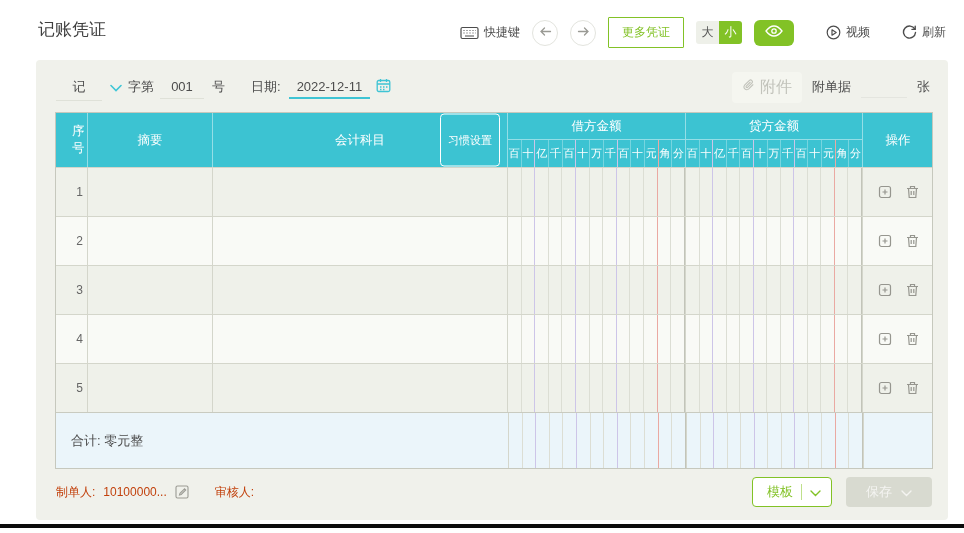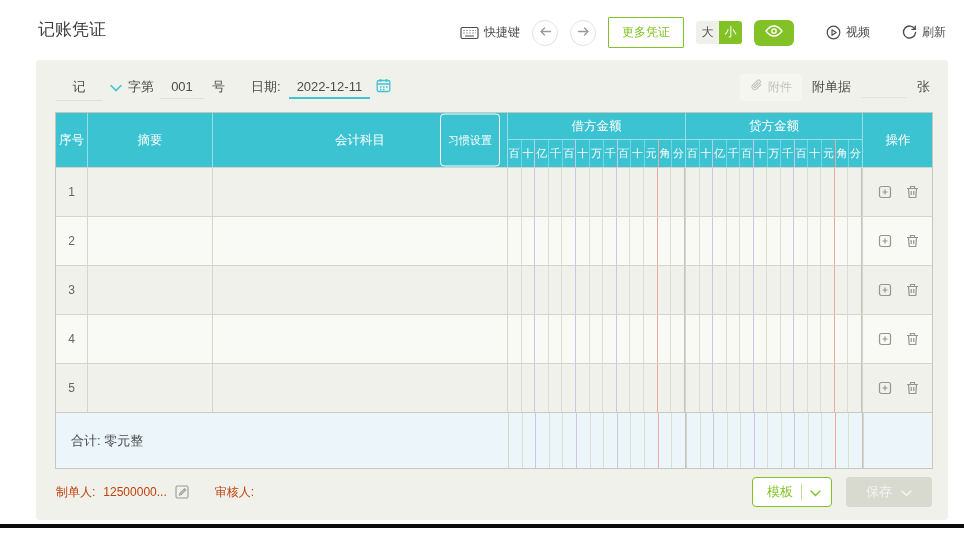--- a/index.html
+++ b/index.html
@@ -27,26 +27,26 @@
   .voucher-meta { position:absolute; left:20px; right:18px; top:12px; height:30px; display:flex; align-items:center; font-size:13px; color:#4c4c4c; }
   .underfield { display:inline-block; text-align:center; border-bottom:1px solid #dfe1d8; padding:4px 2px; }
   .uf-word { width:46px; }
   .uf-num { width:44px; }
   .uf-blank { width:46px; height:22px; border-bottom:1px solid #e4e5df; }
   .chevron-cyan { margin:0 6px 0 8px; color:#3fc6d6; }
   .meta-gap { width:26px; }
   .date-val { border-bottom:2px solid #3ec4d4; padding:4px 8px 3px; color:#4c4c4c; }
   .calendar-ic { margin-left:6px; color:#3ec4d4; cursor:pointer; }
   .meta-right { margin-left:auto; display:flex; align-items:center; gap:10px; }
-  .attach-chip { display:flex; align-items:center; gap:5px; background:#f5f6f0; border-radius:4px; padding:5px 10px; color:#c2c3bb; font-size:12px; cursor:pointer; }
+  .attach-chip { display:flex; align-items:center; gap:5px; background:#f5f6f0; border-radius:4px; padding:5px 10px; color:#c2c3bb; font-size:16px; cursor:pointer; }
   .unit { color:#4c4c4c; }
 
   
   .vtable { position:absolute; left:19px; top:52px; width:878px; border:1px solid #c6c8bd; }
-  .col-idx { width:32px; flex:none; }
+  .col-idx { width:16px; flex:none;margin-left:16px; }
   .col-summary { width:125px; flex:none; }
   .col-account { width:295px; flex:none; }
   .col-debit { width:178px; flex:none; }
   .col-credit { width:177px; flex:none; }
   .col-actions { width:70px; flex:none; }
 
   .thead { display:flex; background:#3cc3d2; color:#fff; height:54px; font-size:12.5px; }
   .th { display:flex; align-items:center; justify-content:center; border-right:1px solid rgba(255,255,255,.45); }
   .th-account { position:relative; }
   .habit-btn { position:absolute; right:7px; top:50%; transform:translateY(-50%); border:1px solid #fff; background:transparent; color:#fff; border-radius:4px; font-size:11px; padding:18px 7px; cursor:pointer; }
@@ -501,21 +501,21 @@
             <div class="dcell"></div>
             <div class="dcell"></div>
           </div>
         <div class="td-actions col-actions"></div>
       </div>
     </div>
 
     <div class="panel-footer">
       <div class="footer-left">
         <span>制单人:</span>
-        <span>12500000...</span>
+        <span>10100000...</span>
         <span class="edit-ic">
             <svg width="14" height="14" viewBox="0 0 14 14" fill="none" stroke="currentColor" stroke-width="1.1">
               <rect x="1" y="1" width="12" height="12" rx="1.5"></rect>
               <path d="M9.5 3.8 5 8.3l-.5 1.7 1.7-.5 4.5-4.5-1.2-1.2Z"></path>
             </svg>
           </span>
         <span class="reviewer">审核人:</span>
       </div>
       <div class="footer-right">
         <button class="tpl-btn">

